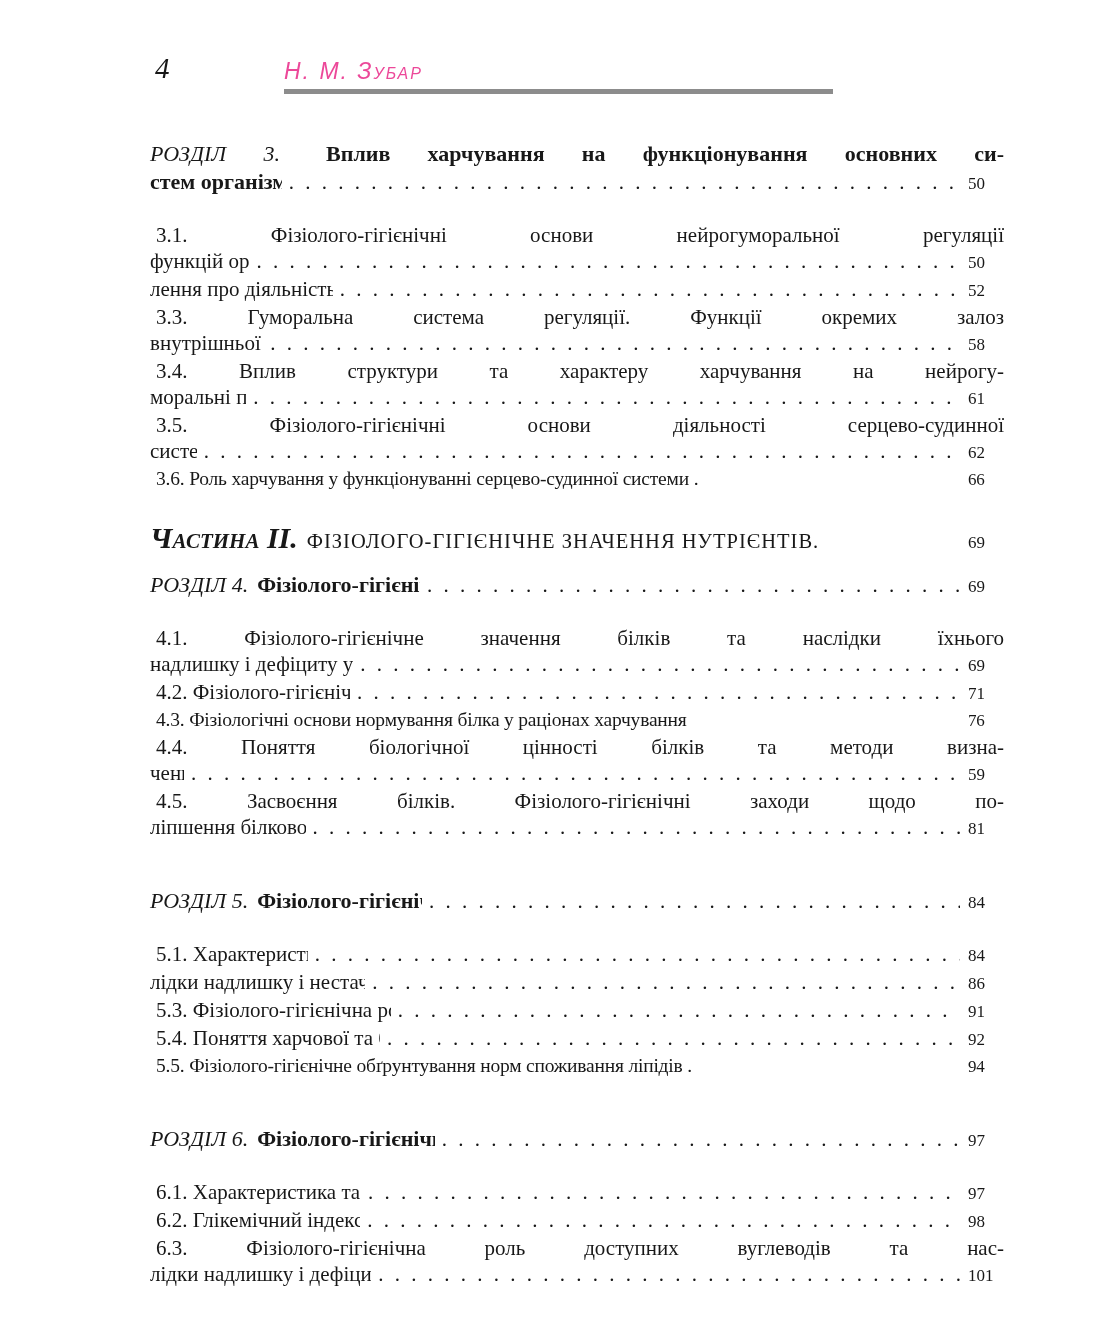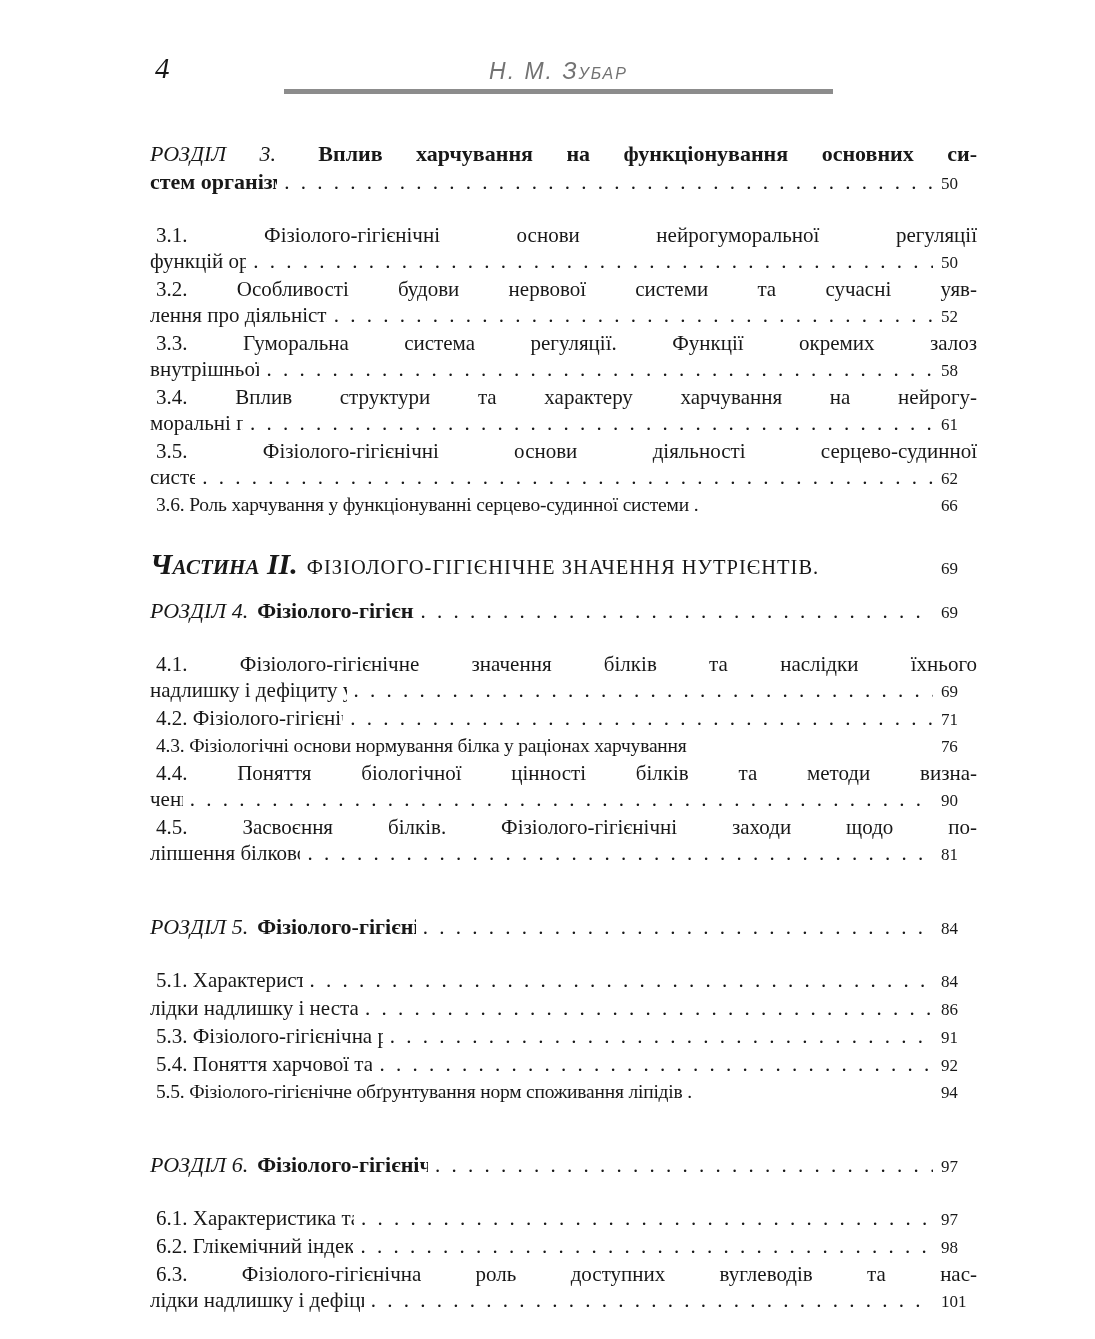--- a/index.html
+++ b/index.html
@@ -15,35 +15,35 @@
     overflow: hidden;
   }
   
   .page-header { position: relative; height: 96px; }
   .folio {
     position: absolute; left: 155px; top: 54px;
     font-style: italic; font-size: 29px; line-height: 1;
   }
   .running-title {
     position: absolute; left: 284px; top: 58px; width: 549px;
-    text-align: center;
+    text-align: left;
     font-family: "Liberation Sans", sans-serif;
     font-style: italic;
     font-variant: small-caps;
     font-size: 23px;
     letter-spacing: 2px;
-    color: #737373;
+    color: #ec4899;
   }
   .header-rule {
     position: absolute; left: 284px; top: 89px;
     width: 549px; height: 5px;
     background: var(--rule, #8c8c8c);
   }
   
-  .toc { padding: 44px 118px 0 150px; }
+  .toc { padding: 44px 91px 0 150px; }
   .entry-chapter { line-height: 27px; margin-bottom: 25px; }
   .entry-part    { line-height: 27px; margin-top: 31px; margin-bottom: 15px; }
   .entry-item    { line-height: 26px; }
   .entry-item + .entry-chapter { margin-top: 45px; }
   .entry-part + .entry-chapter { margin-top: 9px; }
 
   .row-fill { text-align: justify; text-align-last: justify; }
   .entry-item .row-first { padding-left: 6px; }
 
   .row-last { display: flex; align-items: baseline; }
@@ -92,21 +92,20 @@
       </div>
       <div class="entry entry-item">
         <div class="row row-fill row-first"><span class="txt">3.1. Фізіолого-гігієнічні основи нейрогуморальної регуляції</span></div>
         <div class="row row-last">
           <span class="txt">функцій організму</span>
           <span class="leader dotted"></span>
           <span class="pagenum">50</span>
         </div>
       </div>
       <div class="entry entry-item">
-        <div class="row row-fill row-first"><span class="txt">3.2. Особливості будови нервової системи та сучасні уяв-</span></div>
         <div class="row row-last">
           <span class="txt">лення про діяльність нервової системи</span>
           <span class="leader dotted"></span>
           <span class="pagenum">52</span>
         </div>
       </div>
       <div class="entry entry-item">
         <div class="row row-fill row-first"><span class="txt">3.3. Гуморальна система регуляції. Функції окремих залоз</span></div>
         <div class="row row-last">
           <span class="txt">внутрішньої секреції.</span>
@@ -173,21 +172,21 @@
           <span class="txt">4.3. Фізіологічні основи нормування білка у раціонах харчування</span>
           <span class="leader"></span>
           <span class="pagenum">76</span>
         </div>
       </div>
       <div class="entry entry-item">
         <div class="row row-fill row-first"><span class="txt">4.4. Поняття біологічної цінності білків та методи визна-</span></div>
         <div class="row row-last">
           <span class="txt">чення</span>
           <span class="leader dotted"></span>
-          <span class="pagenum">90</span>
+          <span class="pagenum">59</span>
         </div>
       </div>
       <div class="entry entry-item">
         <div class="row row-fill row-first"><span class="txt">4.5. Засвоєння білків. Фізіолого-гігієнічні заходи щодо по-</span></div>
         <div class="row row-last">
           <span class="txt">ліпшення білкового харчування</span>
           <span class="leader dotted"></span>
           <span class="pagenum">81</span>
         </div>
       </div>

